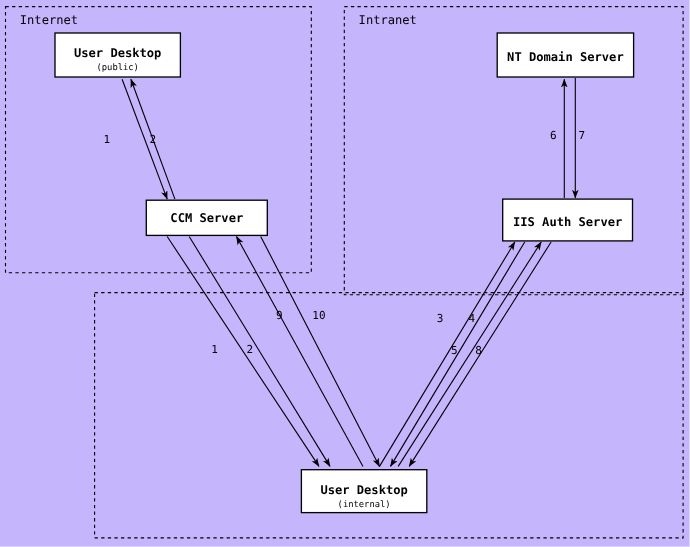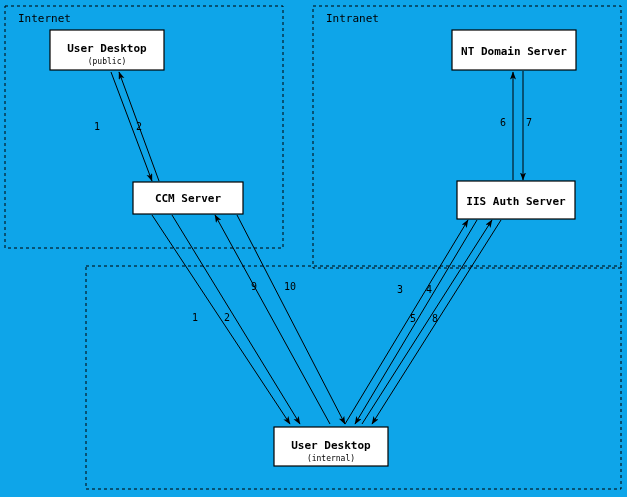--- a/index.html
+++ b/index.html
@@ -4,21 +4,21 @@
 <style>
   html, body {
     margin: 0;
     padding: 0;
     background: #ffffff;
   }
   #diagram-root {
     position: relative;
     width: 627px;
     height: 497px;
-    background: #0ea5e9;
+    background: #c4b5fd;
     font-family: "DejaVu Sans Mono", monospace;
     overflow: hidden;
   }
   svg#diagram-svg {
     display: block;
     width: 627px;
     height: 497px;
   }
   .zone-label {
     font-family: "DejaVu Sans Mono", monospace;

